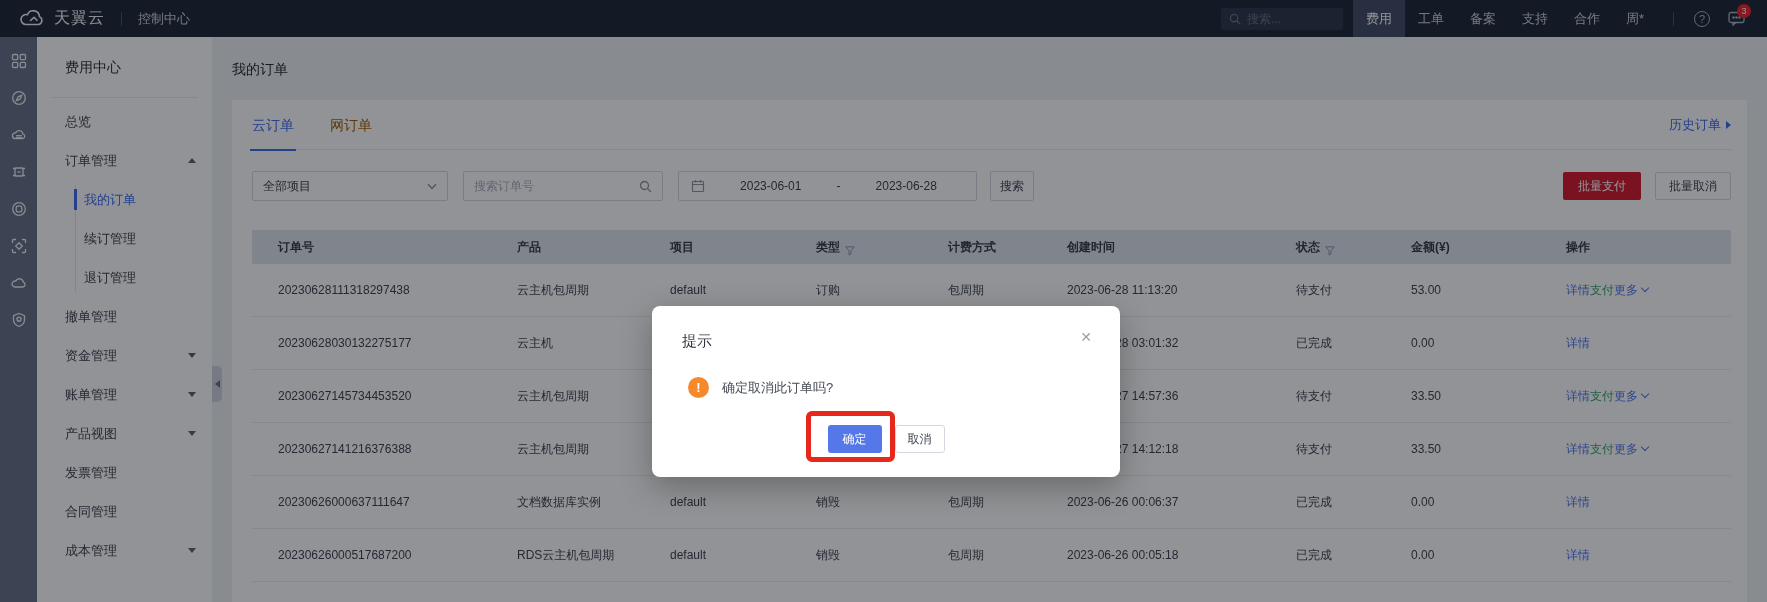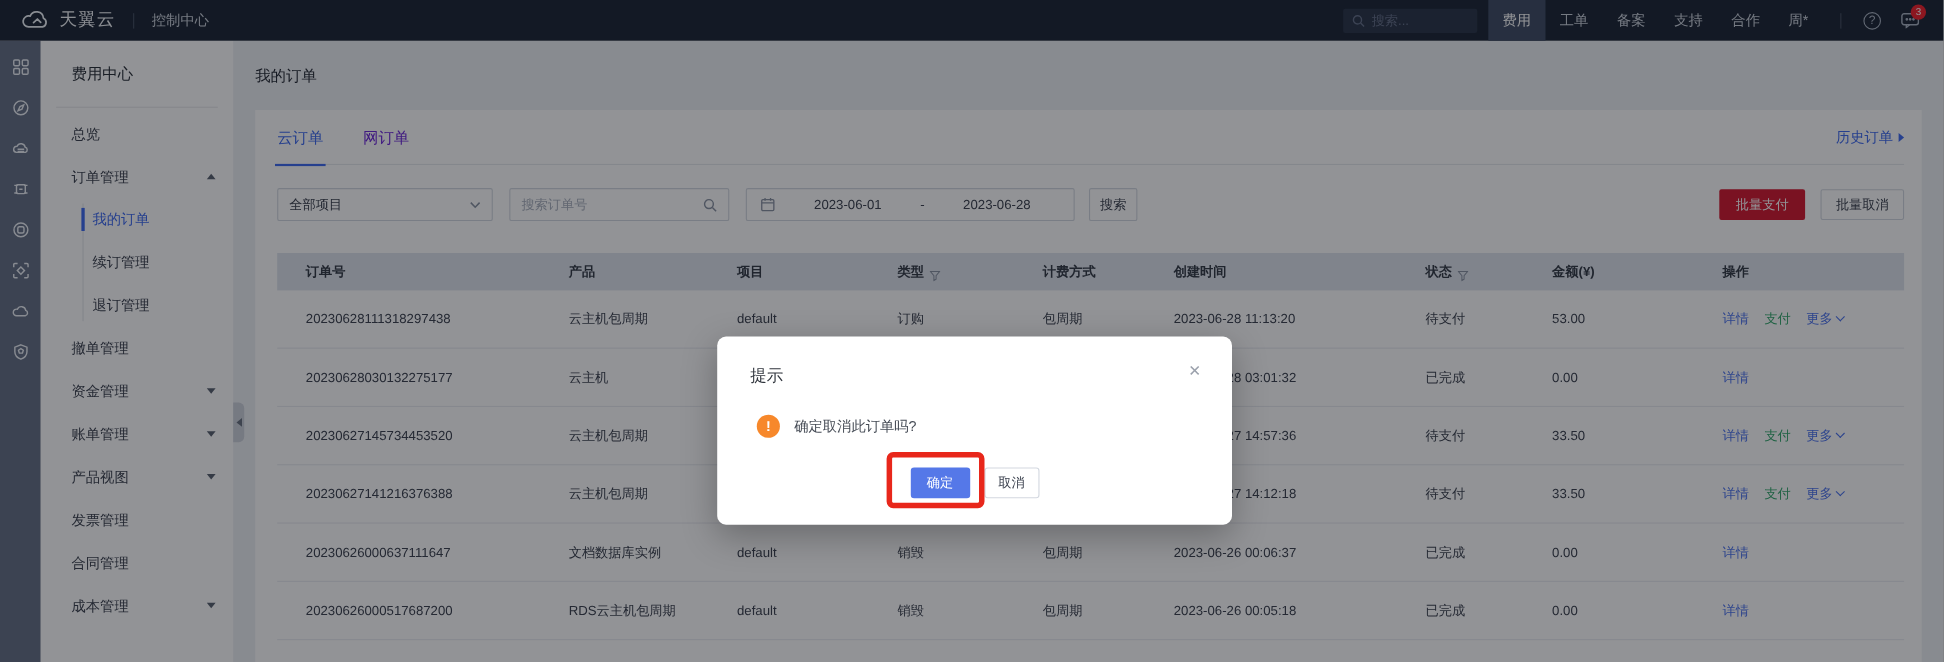--- a/index.html
+++ b/index.html
@@ -42,21 +42,21 @@
   .menu-item.active{color:#3f6bf0}
   .menu-item.active::before{content:"";position:absolute;left:37px;top:9px;bottom:9px;width:3px;background:#3f6bf0;z-index:1}
   .collapse-tab{position:absolute;left:212px;top:366px;width:10px;height:36px;background:#cdd2db;border-radius:0 5px 5px 0;z-index:2;display:flex;align-items:center;justify-content:center;cursor:pointer}
   .collapse-tab i{width:0;height:0;border-top:4px solid transparent;border-bottom:4px solid transparent;border-right:5px solid #6a7380}
 
   
   .content{position:absolute;top:37px;left:212px;right:0;bottom:0;padding:0 20px;overflow:hidden}
   .page-title{margin-top:24px;font-size:14px;color:#262c36}
   .card{position:absolute;top:63px;left:20px;right:20px;bottom:0;background:#fff;padding:0 16px 0 20px}
   .tabs-row{display:flex;align-items:center;height:50px;border-bottom:1px solid #e6e9ee}
-  .tab{font-size:14px;color:#6d28d9;margin-right:36px;height:50px;line-height:50px;position:relative;cursor:pointer}
+  .tab{font-size:14px;color:#a16207;margin-right:36px;height:50px;line-height:50px;position:relative;cursor:pointer}
   .tab.active{color:#3f6bf0}
   .tab.active::after{content:"";position:absolute;left:-2px;right:-2px;bottom:-1px;height:2px;background:#3f6bf0}
   .history-link{margin-left:auto;color:#3f6bf0;font-size:13px;display:flex;align-items:center;gap:5px;cursor:pointer}
   .play{width:0;height:0;border-top:4px solid transparent;border-bottom:4px solid transparent;border-left:5px solid #3f6bf0}
 
   .filter-row{margin-top:21px;display:flex;align-items:center}
   .fbox{height:30px;border:1px solid #d3d8e0;border-radius:2px;background:#fff;display:flex;align-items:center}
   .select-box{width:196px;justify-content:space-between;padding:0 10px;margin-right:15px;cursor:pointer}
   .search-box{width:200px;padding:0 10px;margin-right:15px}
   .search-box input{border:none;outline:none;flex:1;font-size:12px;color:#3d4350;background:transparent}
@@ -68,21 +68,21 @@
   .spacer{flex:1}
   .btn-danger{height:28px;padding:0 15px;background:#d41930;color:#fff;border:none;border-radius:2px;font-size:12px;margin-right:14px}
   .btn-plain{height:28px;padding:0 13px;background:#fff;border:1px solid #d3d8e0;border-radius:2px;color:#3d4350;font-size:12px}
 
   
   .table{margin-top:29px}
   .thead,.trow{display:grid;grid-template-columns:239px 153px 146px 132px 119px 229px 115px 155px 1fr;align-items:center;padding-left:26px}
   .thead{height:34px;background:#dfe4ed;font-weight:700;color:#343b46}
   .th{display:flex;align-items:flex-end;gap:5px}
   .trow{height:53px;border-bottom:1px solid #e9ecf1;color:#3d4350}
-  .cell-actions{display:flex;gap:14px}
+  .cell-actions{display:flex;}
   .act{color:#4d74ee;cursor:pointer;display:flex;align-items:center;gap:4px}
   .act.pay{color:#36a96e}
   .chev{width:6px;height:6px;border-right:1.5px solid currentColor;border-bottom:1.5px solid currentColor;transform:rotate(45deg);margin-top:-4px}
 
   
   .overlay{position:absolute;inset:0;background:rgba(6,10,16,.44);z-index:10}
   .modal{position:absolute;left:652px;top:306px;width:468px;height:171px;background:#fff;border-radius:8px;z-index:20;box-shadow:0 10px 32px rgba(0,0,0,.28)}
   .modal-title{position:absolute;left:30px;top:26px;font-size:15px;color:#30353d}
   .modal-close{position:absolute;right:28px;top:23px;font-size:14px;color:#9ba1ac;cursor:pointer}
   .modal-body{position:absolute;left:36px;top:71px;display:flex;align-items:center;gap:13px}

